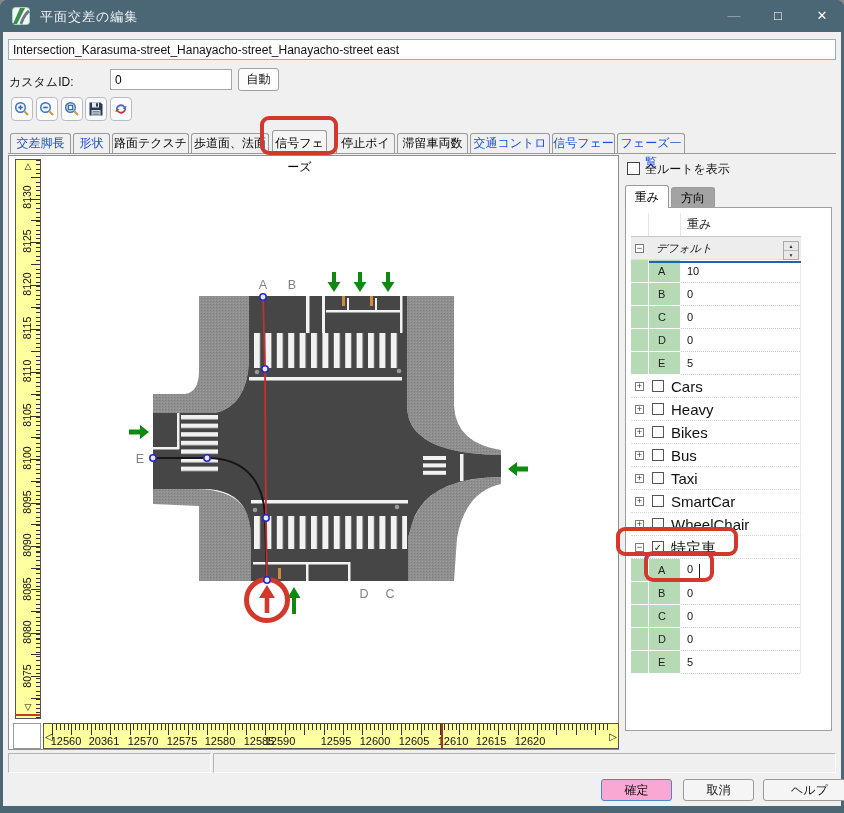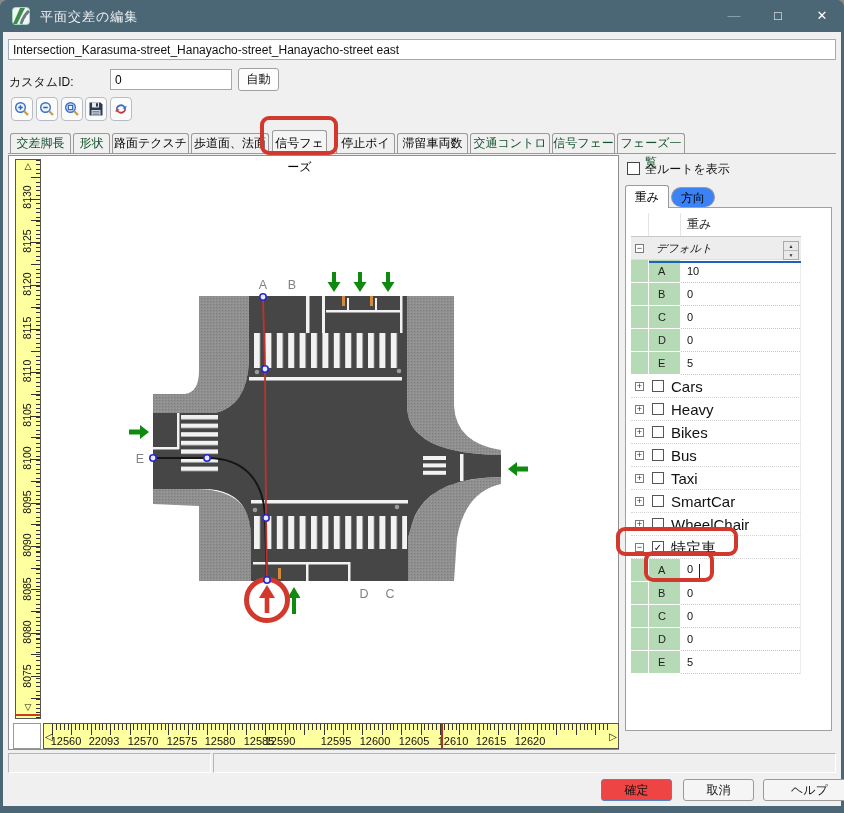--- a/index.html
+++ b/index.html
@@ -19,21 +19,21 @@
   .abs{position:absolute;}
   #namefield{left:5px;top:7px;width:828px;height:21px;background:#fff;border:1px solid #99aec5;font-size:12px;color:#111;padding:2px 4px;font-family:"Liberation Sans",sans-serif;}
   #cid-label{left:6px;top:42px;font-size:12px;color:#111;}
   #cid-field{left:107px;top:37px;width:122px;height:21px;background:#fff;border:1px solid #a8a8a8;font-size:12px;padding:2px 4px;font-family:"Liberation Sans",sans-serif;}
   #cid-auto{left:235px;top:36px;width:41px;height:23px;background:#fdfdfd;border:1px solid #a0a0a0;border-radius:3px;font-size:12px;text-align:center;line-height:21px;color:#111;}
   
   .tbtn{top:65px;width:22px;height:24px;background:#fbfbfb;border:1px solid #b8bcc2;border-radius:4px;padding:2px;}
   
   #tabline{left:5px;top:121px;width:828px;height:1px;background:#9a9a9a;}
   .tab{top:101px;height:20px;background:#f0f0f0;border:1px solid #9a9a9a;border-bottom:none;border-radius:3px 3px 0 0;font-size:12px;text-align:center;line-height:19px;color:#000;}
-  .tab.disabled{color:#14532d;}
+  .tab.disabled{color:#1d4ed8;}
   .tab.selected{top:98px;height:25px;background:#f5f5f5;line-height:24px;z-index:3;}
   
   #canvas{left:5px;top:123px;width:611px;height:595px;background:#fff;border:1px solid #8f8f8f;}
   #vruler{position:absolute;left:6px;top:3px;width:26px;height:560px;background:#feff9e;border:1px solid #555;}
   .vtick-minor{position:absolute;right:0;top:0;bottom:0;width:4px;background:repeating-linear-gradient(to bottom,#333 0 1px,transparent 1px 4.35px);}
   .vtick-major{position:absolute;right:0;top:17px;bottom:0;width:9px;background:repeating-linear-gradient(to bottom,#333 0 1px,transparent 1px 21.7px);}
   .vlabel{position:absolute;left:-9px;width:40px;text-align:center;font-size:10.5px;color:#111;transform:rotate(-90deg);transform-origin:center;}
   #vr-up{position:absolute;left:6px;top:1px;width:100%;text-align:center;font-size:9px;color:#111;left:0;}
   #vr-down{position:absolute;left:0;bottom:6px;width:100%;text-align:center;font-size:9px;color:#111;}
   #vr-redline{position:absolute;left:0;bottom:2px;width:100%;height:2px;background:#cc3a20;}
@@ -43,21 +43,21 @@
   .htick-major{position:absolute;left:8px;right:8px;top:0;height:11px;background:repeating-linear-gradient(to right,#333 0 1px,transparent 1px 19.4px);}
   .hlabel{position:absolute;top:11px;transform:translateX(-50%);font-size:11px;color:#111;}
   .hr-arrow{position:absolute;top:7px;font-size:10px;color:#111;}
   #hr-redline{position:absolute;left:397px;top:0;width:2px;height:100%;background:#b03020;}
   #drawing{position:absolute;left:36px;top:10px;}
   
   #allroutes-box{left:624px;top:130px;width:13px;height:13px;background:#fff;border:1px solid #444;}
   #allroutes-label{left:642px;top:129px;font-size:12px;color:#111;}
   .ptab{height:22px;border:1px solid #9a9a9a;border-bottom:none;border-radius:3px 3px 0 0;font-size:12px;text-align:center;color:#000;}
   #ptab-weight{left:622px;top:153px;width:44px;background:#fff;line-height:22px;z-index:3;height:23px;}
-  #ptab-dir{left:668px;top:155px;width:44px;background:#3b82f6;line-height:20px;height:20px;border-radius:10px;}
+  #ptab-dir{left:668px;top:155px;width:44px;background:#a3a3a3;line-height:20px;height:20px;}
   #ptable-frame{left:622px;top:175px;width:207px;height:524px;background:#fff;border:1px solid #a0a0a0;}
   #thead{left:628px;top:181px;width:170px;height:24px;border-bottom:1px solid #c8c8c8;background:#fff;}
   #thead .h1{position:absolute;left:0;top:0;width:18px;height:100%;border-right:1px solid #e4e4e4;}
   #thead .h2{position:absolute;left:18px;top:0;width:32px;height:100%;border-right:1px solid #e4e4e4;}
   #thead .h3{position:absolute;left:56px;top:3px;font-size:12px;color:#222;}
   #rows{left:628px;top:205px;width:170px;}
   .trow{position:relative;height:23px;display:flex;border-right:1px solid #ececec;}
   .cexp{width:18px;height:100%;position:relative;}
   .clet{width:32px;height:100%;font-size:11px;color:#222;padding-left:9px;line-height:22px;}
   .cval{flex:1;font-size:11px;color:#111;padding-left:6px;line-height:22px;border-bottom:1px dotted #c6c6c6;}
@@ -77,21 +77,21 @@
   #spin-up{border-bottom:1px solid #bbb;}
   #blueline{left:646px;top:229px;width:152px;height:2px;background:#1f5fc0;}
   
   .redbox{border:4px solid #d2382c;border-radius:9px;background:transparent;z-index:5;}
   #redbox-tab{left:257px;top:84px;width:78px;height:39px;}
   #redbox-group{left:613px;top:495px;width:122px;height:29px;}
   #redbox-edit{left:641px;top:519px;width:70px;height:31px;}
   
   .statuscell{top:721px;height:20px;background:#efefef;border:1px solid;border-color:#b5b5b5 #fff #fff #b5b5b5;}
   .fbtn{top:747px;height:22px;background:#f5f5f5;border:1px solid #9a9a9a;border-radius:3px;font-size:12px;text-align:center;line-height:20px;color:#111;}
-  .fbtn.default{border:1px solid #4f87c6;background:#ef4444;}
+  .fbtn.default{border:1px solid #4f87c6;background:#f9a8d4;}
   svg text{font-family:"Liberation Sans",sans-serif;}
 </style>
 </head>
 <body>
 
 <div id="win">
 
   <div id="titlebar">
     <svg id="titleicon" viewBox="0 0 18 18">
       <rect x="0.5" y="0.5" width="17" height="17" rx="3" fill="#f2f6f2" stroke="#9db"></rect>
@@ -183,21 +183,21 @@
         <div id="vr-down">▽</div>
         <div id="vr-redline"></div>
       </div>
       <div id="corner"></div>
       <div id="hruler">
         <div class="htick-minor"></div>
         <div class="htick-major"></div>
         <span class="hr-arrow" style="left:1px;">◁</span>
         <span class="hr-arrow" style="right:1px;">▷</span>
         <span class="hlabel" style="left:22px;text-align:center;">12560</span>
-        <span class="hlabel" style="left:60px;">22093</span>
+        <span class="hlabel" style="left:60px;">20361</span>
         <span class="hlabel" style="left:99px;">12570</span>
         <span class="hlabel" style="left:138px;">12575</span>
         <span class="hlabel" style="left:176px;">12580</span>
         <span class="hlabel" style="left:215px;">12585</span>
         <span class="hlabel" style="left:236px;">12590</span>
         <span class="hlabel" style="left:292px;">12595</span>
         <span class="hlabel" style="left:331px;">12600</span>
         <span class="hlabel" style="left:370px;">12605</span>
         <span class="hlabel" style="left:409px;">12610</span>
         <span class="hlabel" style="left:447px;">12615</span>

